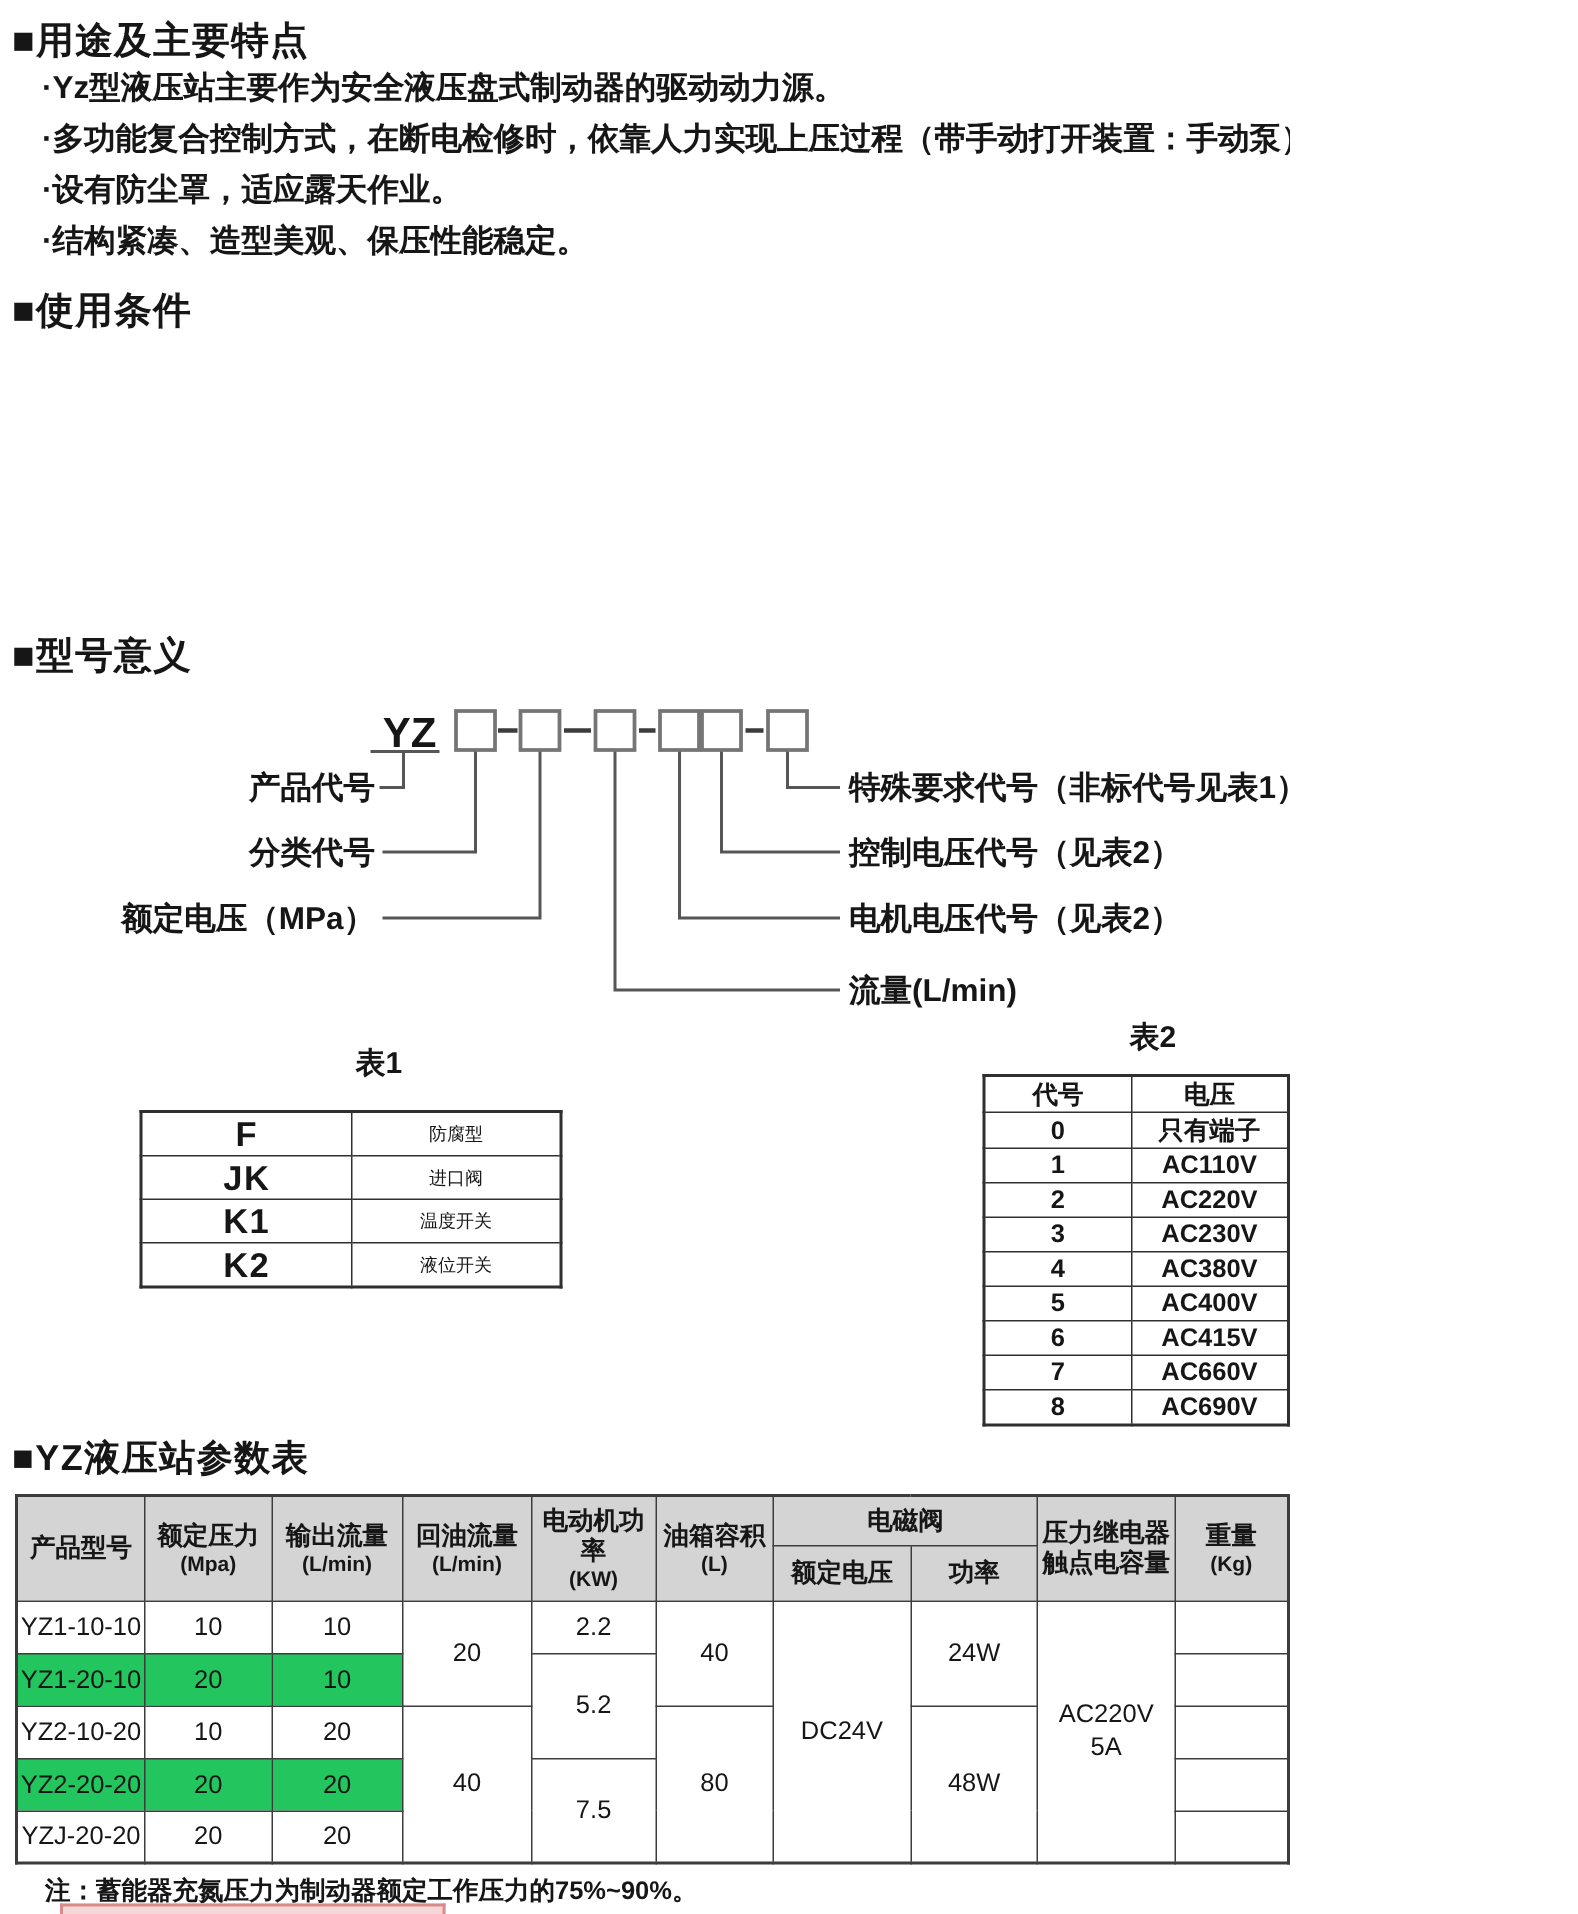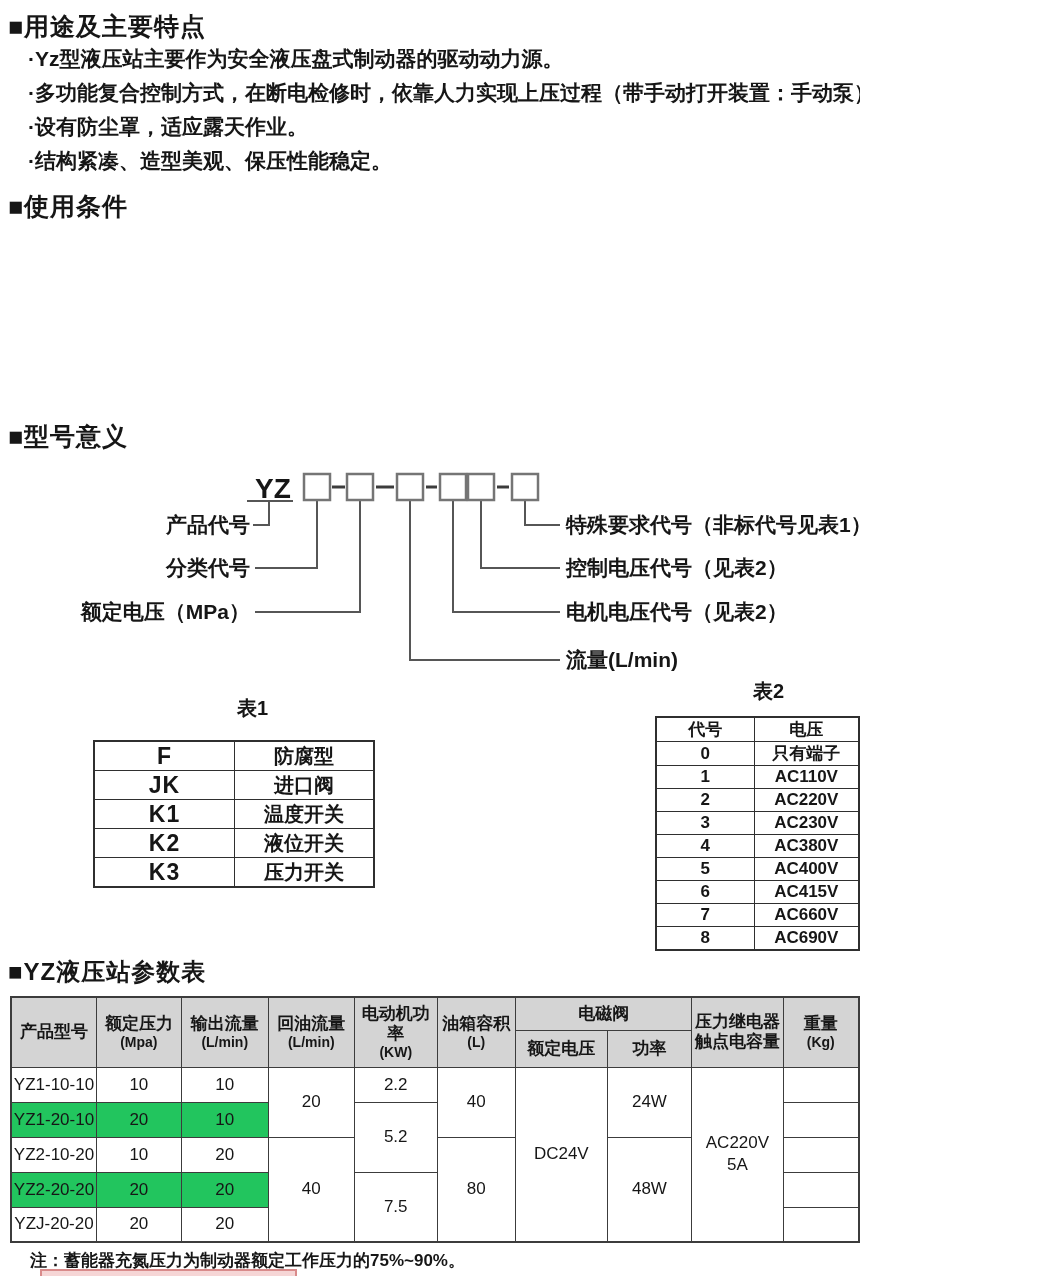--- a/index.html
+++ b/index.html
@@ -10,21 +10,21 @@
   .bullets{position:absolute;white-space:nowrap;}
   .bl{font-size:21px;font-weight:600;line-height:34px;}
   .cond .bl{line-height:33px;}
   .indent{padding-left:14px;}
   .tbl-title{position:absolute;font-size:20px;font-weight:bold;}
   table{border-collapse:collapse;position:absolute;background:#fff;}
   
   .t1{left:93px;top:740px;border:2px solid #2f2f2f;}
   .t1 td{border:1px solid #2f2f2f;text-align:center;vertical-align:middle;height:28px;padding:0;}
   .t1 .c1{width:139px;font-size:23px;font-weight:600;letter-spacing:1px;}
-  .t1 .c2{width:138px;font-size:20px;font-weight:bold;}
+  .t1 .c2{width:138px;font-size:12px;font-weight:normal;}
   
   .t2{left:655px;top:716px;border:2px solid #2f2f2f;}
   .t2 th,.t2 td{border:1px solid #2f2f2f;text-align:center;vertical-align:middle;height:22px;padding:0;}
   .t2 th{font-size:19px;font-weight:bold;}
   .t2 .c1{width:112px;font-size:17px;font-weight:600;}
   .t2 .c2{width:111px;font-size:17px;font-weight:600;}
   
   .params{left:10px;top:996px;table-layout:fixed;border:2px solid #3c3c3c;}
   .params th,.params td{border:1px solid #3c3c3c;text-align:center;vertical-align:middle;padding:0;font-size:17px;}
   .params th{background:#d4d4d4;font-weight:bold;}
@@ -142,24 +142,20 @@
       <td class="c2">进口阀</td>
     </tr>
     <tr>
       <td class="c1">K1</td>
       <td class="c2">温度开关</td>
     </tr>
     <tr>
       <td class="c1">K2</td>
       <td class="c2">液位开关</td>
     </tr>
-    <tr>
-      <td class="c1">K3</td>
-      <td class="c2">压力开关</td>
-    </tr>
   </tbody>
     </table>
 
   <div class="tbl-title" style="left:753px;top:678px;">表2</div>
   <table class="t2">
     <tbody>
         <tr>
       <th class="c1">代号</th>
       <th class="c2">电压</th>
     </tr>

